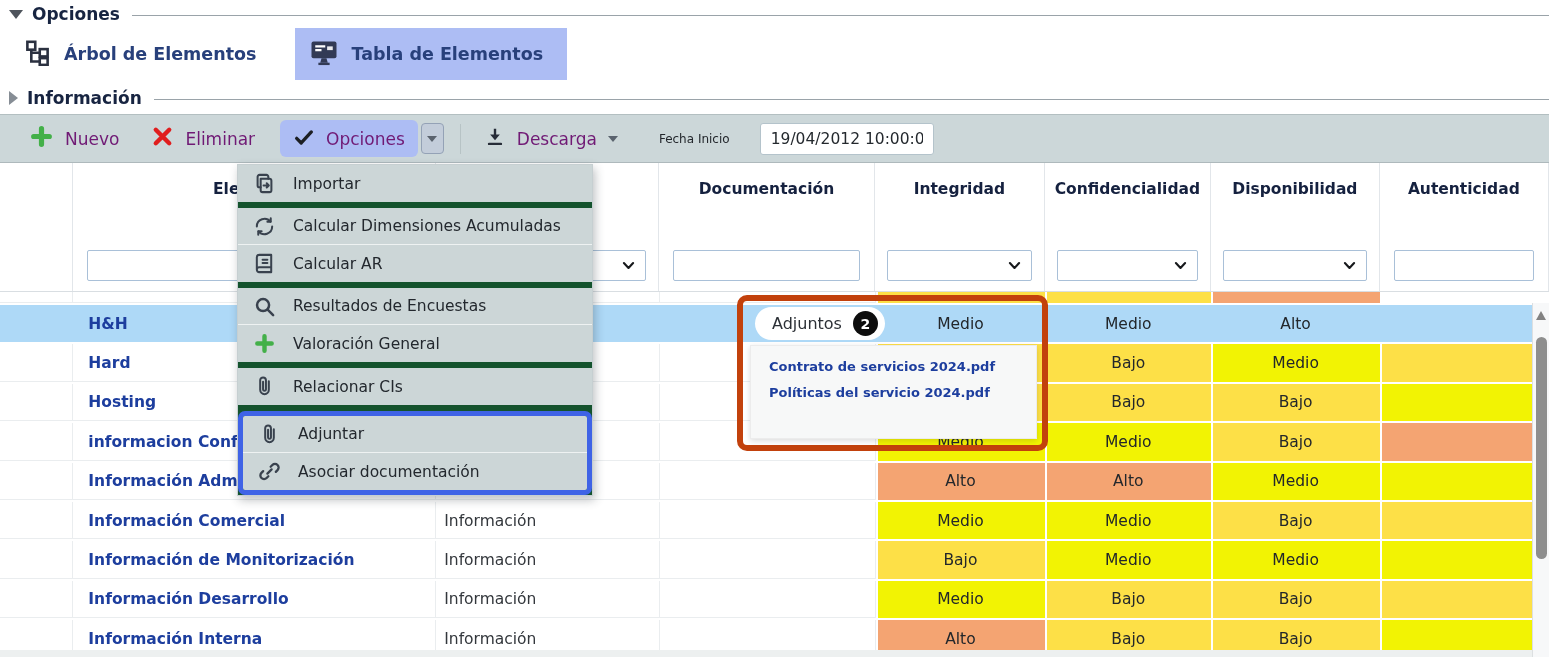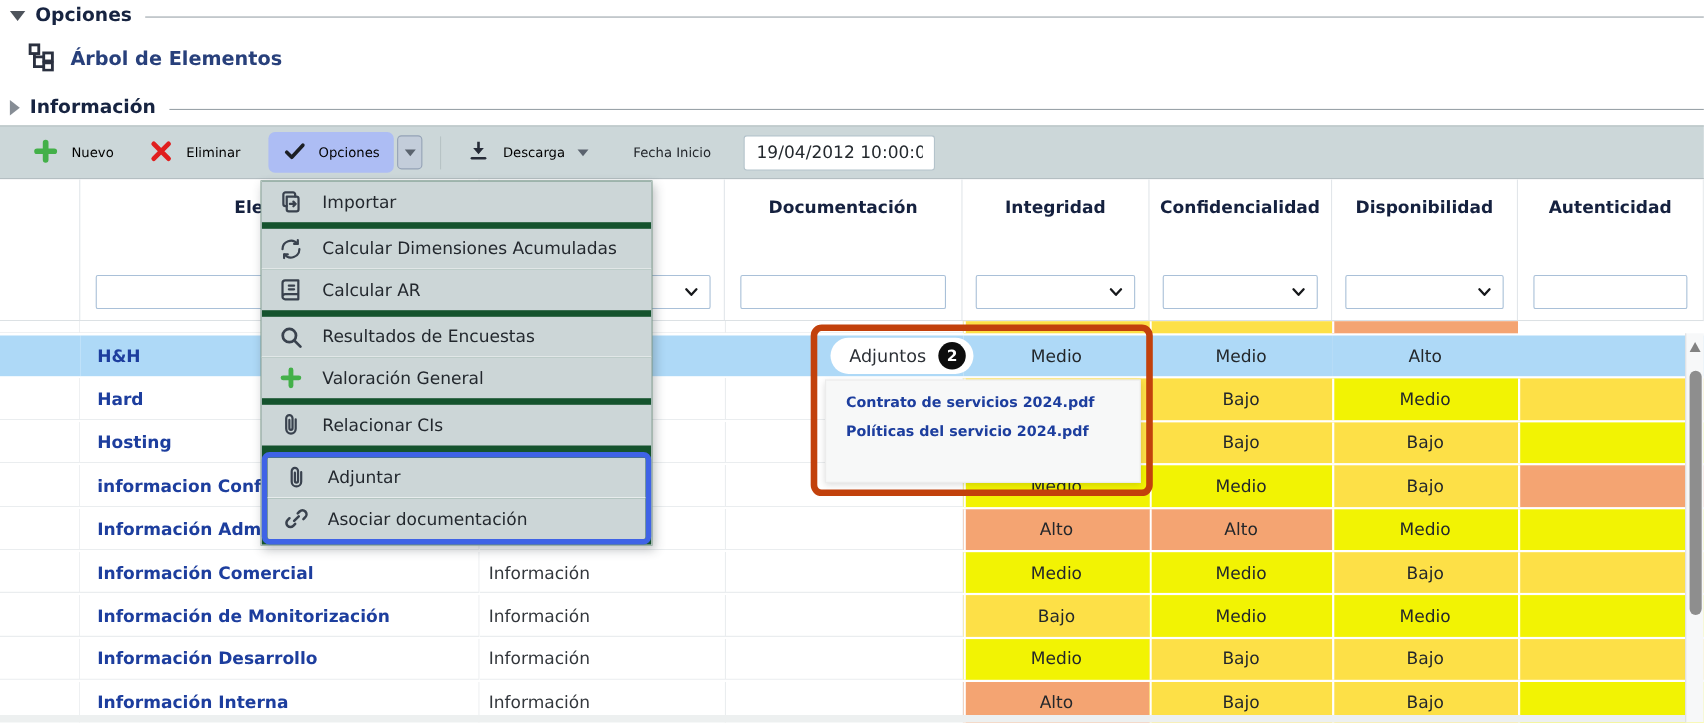--- a/index.html
+++ b/index.html
@@ -15,21 +15,21 @@
   .sec .line { flex:1; border-top:1px solid #9aa3a9; margin-top:3px; }
   .tri-down { width:0; height:0; border-left:7px solid transparent; border-right:7px solid transparent; border-top:9px solid #4e545c; }
   .tri-right { width:0; height:0; border-top:7px solid transparent; border-bottom:7px solid transparent; border-left:9px solid #868d95; }
   
   .tabs { position:absolute; top:28px; left:10px; display:flex; align-items:flex-end; gap:14px; height:52px; }
   .tab { display:flex; align-items:center; gap:13px; height:52px; padding:0 24px 0 14px; font-weight:bold; font-size:17.5px; color:#28407b; cursor:default; }
   .tab.active { background:#adbdf4; }
   
   .toolbar { position:absolute; top:114px; left:0; width:1549px; height:49px; background:#ccd7d9;
     border-top:1px solid #b3bfc1; border-bottom:1px solid #aeb9bc; display:flex; align-items:center; padding-left:16px; }
-  .tbtn { display:flex; align-items:center; gap:11px; padding:0 13px; height:37px; font-size:12px; color:#000000; border-radius:6px; }
+  .tbtn { display:flex; align-items:center; gap:11px; padding:0 13px; height:37px; font-size:17px; color:#701a75; border-radius:6px; }
   .tbtn.hl { background:#adbdf4; }
   .arrbox { width:23px; height:31px; margin-left:3px; background:#c3cdda; border:1px solid #94a2b6; border-radius:4px;
     display:flex; align-items:center; justify-content:center; }
   .caret { width:0; height:0; border-left:5px solid transparent; border-right:5px solid transparent; border-top:6px solid #5a636e; }
   .vsep { width:1px; height:30px; background:#b7c3c5; margin:0 10px; }
   .datefield { margin-left:14px; width:174px; height:32px; border:1px solid #b4c3cb; border-radius:3px;
     font-family:inherit; font-size:15.5px; color:#24292e; padding:0 10px; background:#fff; }
   .flabel { margin-left:28px; margin-right:16px; font-size:12px; color:#23272c; }
   
   .tableWrap { position:absolute; top:163px; left:0; width:1549px; height:494px; overflow:hidden; background:#fff; }
@@ -97,20 +97,32 @@
     <span>
       <svg viewBox="0 0 24 24" width="27" height="27" style="stroke:#2b3140;fill:none;stroke-width:2.3">
         <rect x="3" y="2.5" width="7" height="7"></rect>
           <rect x="14" y="9" width="7" height="6.5"></rect>
           <rect x="14" y="17" width="7" height="6"></rect>
         <path d="M6.5 9.5v2.7H14M6.5 12.2V20h7.5"></path>
       </svg>
     </span>
     <span>Árbol de Elementos</span>
   </div>
+  <div class="tab active">
+    <span>
+      <svg viewBox="0 0 24 24" width="30" height="30">
+        <rect x="2" y="3.5" width="20" height="13.5" rx="1.6" fill="#323a55"></rect>
+        <path d="M5 7.5h8M5 10.5h5" stroke="#fff" stroke-width="1.7"></path>
+        <rect x="14.5" y="7.5" width="4.5" height="3" fill="#fff" opacity=".9"></rect>
+        <path d="M10 17l-1 3.5h6L14 17z" fill="#323a55"></path>
+        <path d="M7.5 21.5h9" stroke="#323a55" stroke-width="1.9"></path>
+      </svg>
+    </span>
+    <span>Tabla de Elementos</span>
+  </div>
 </div>
 
 <div class="sec" style="top:86px">
   <span class="tri-right"></span>
   <span class="lbl">Información</span>
   <span class="line"></span>
 </div>
 
 <div class="toolbar">
   <div class="tbtn">

